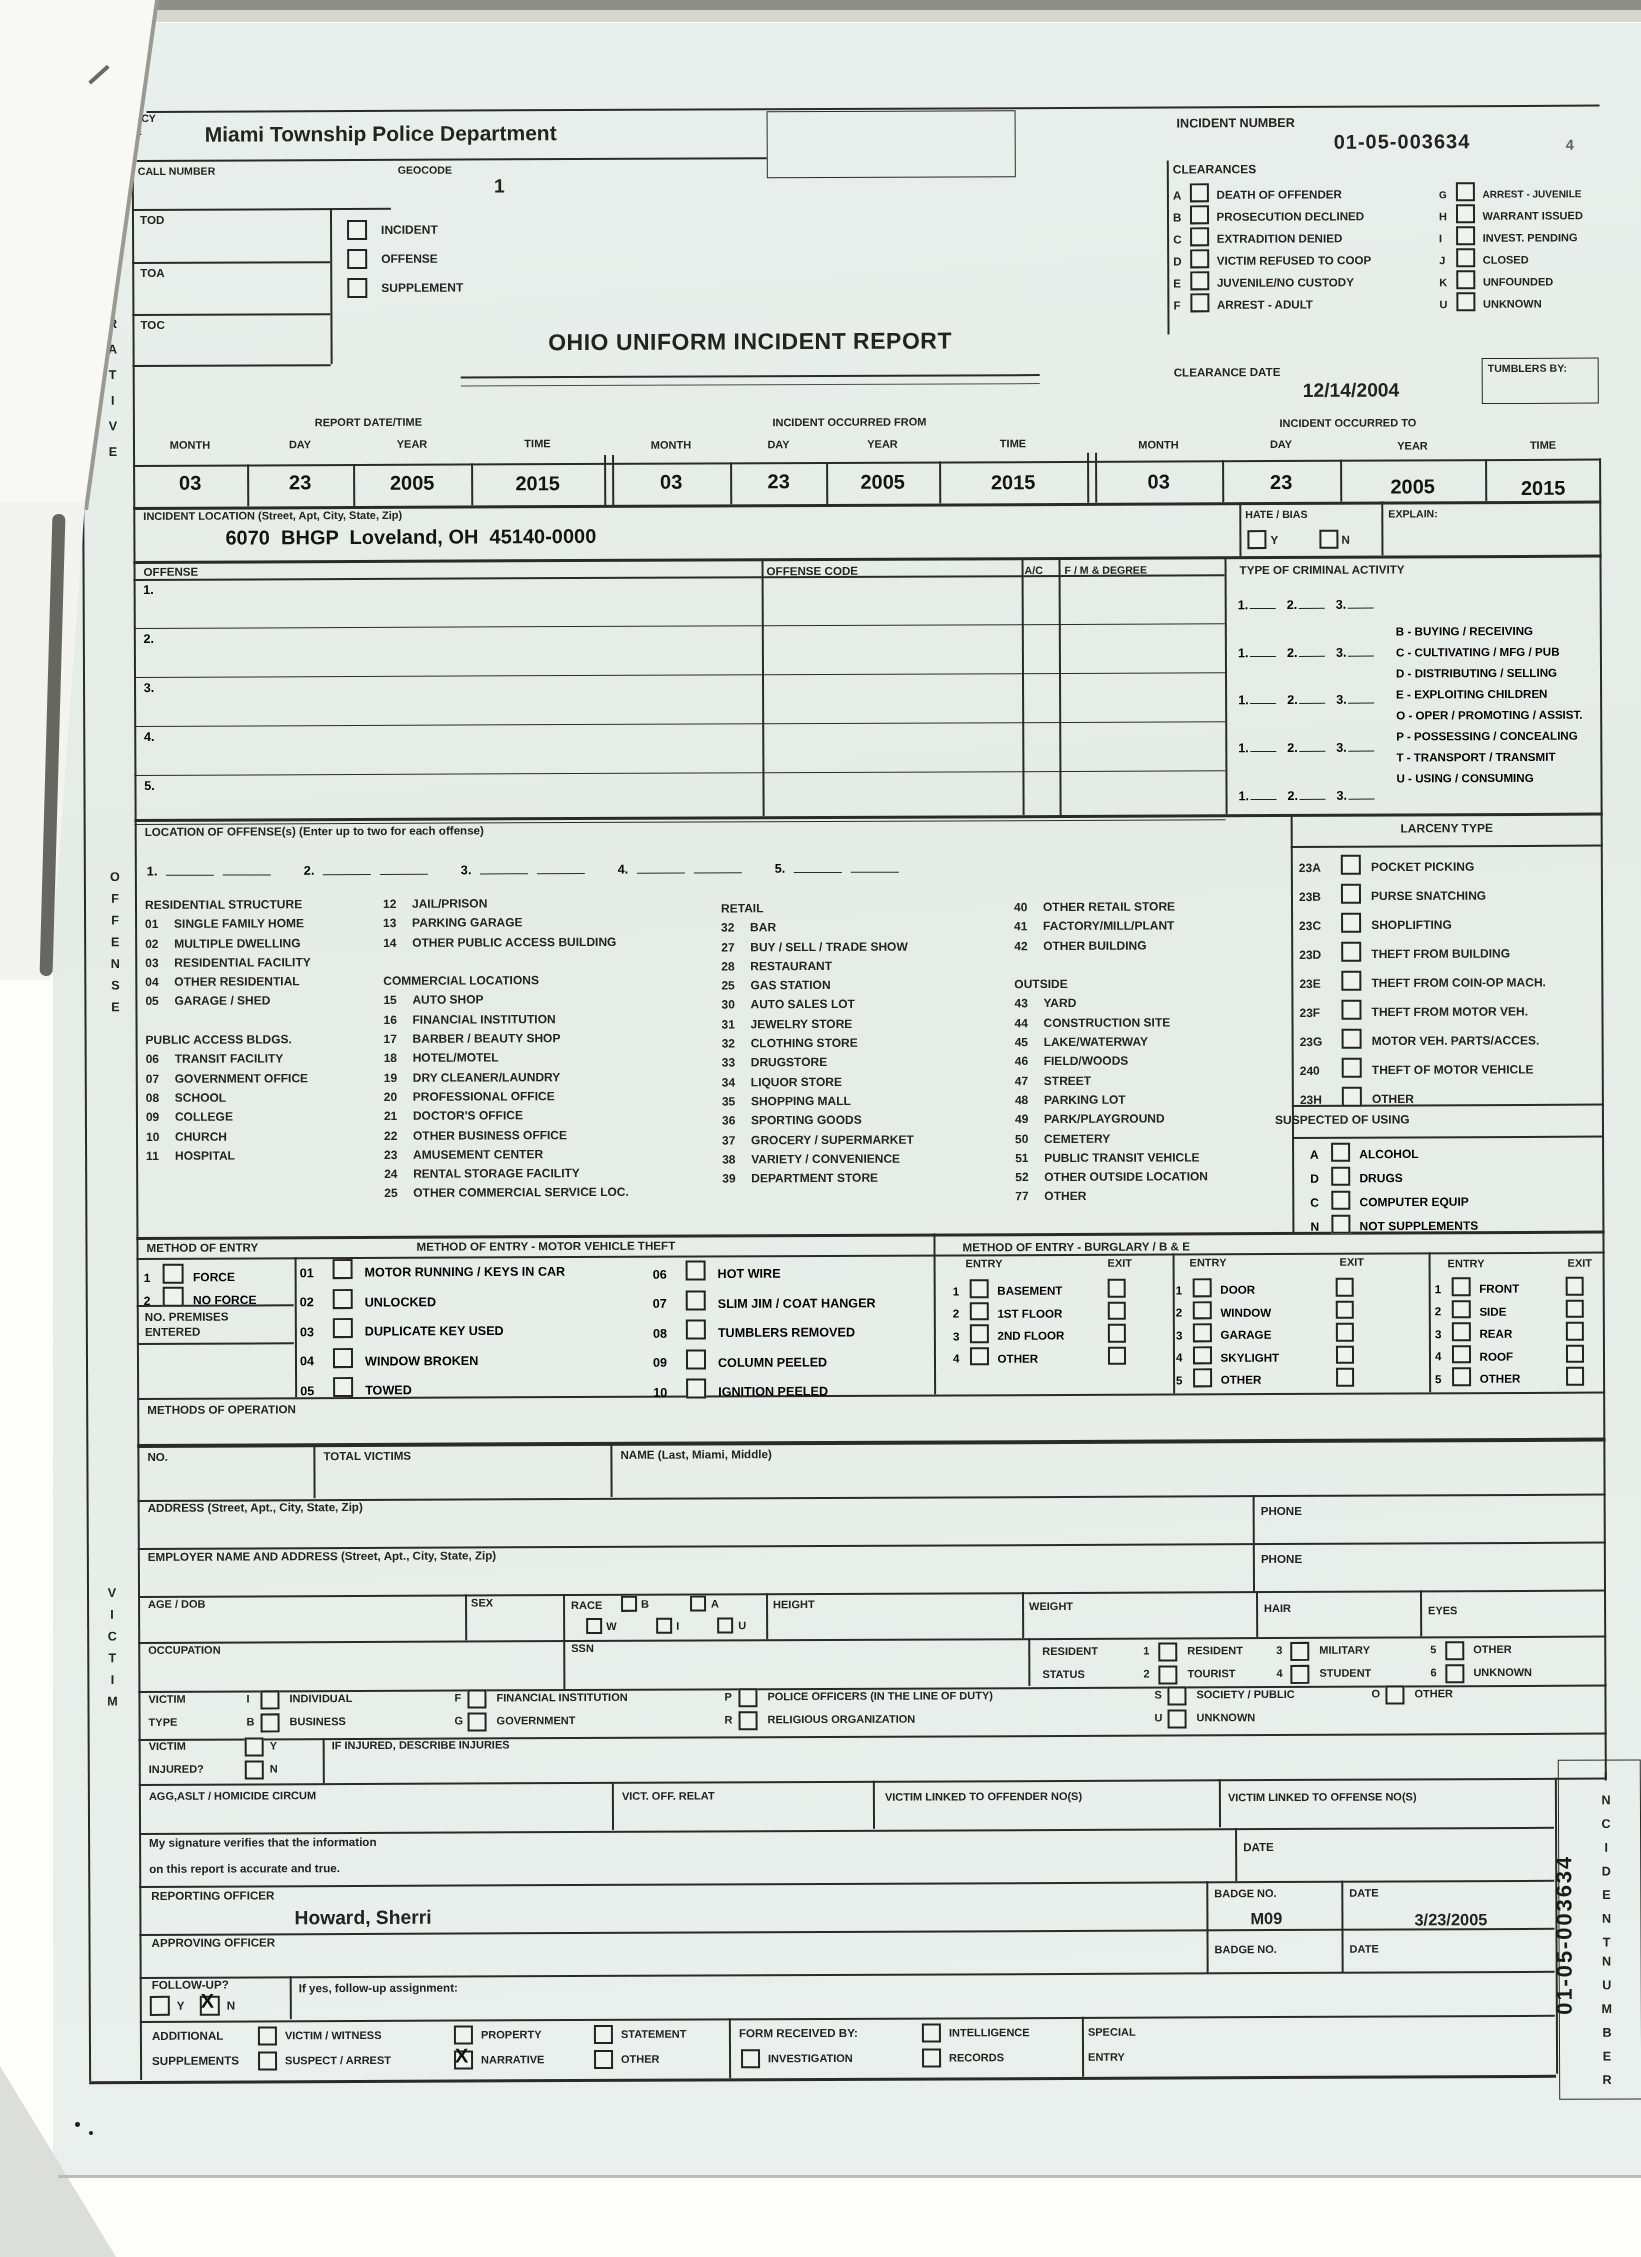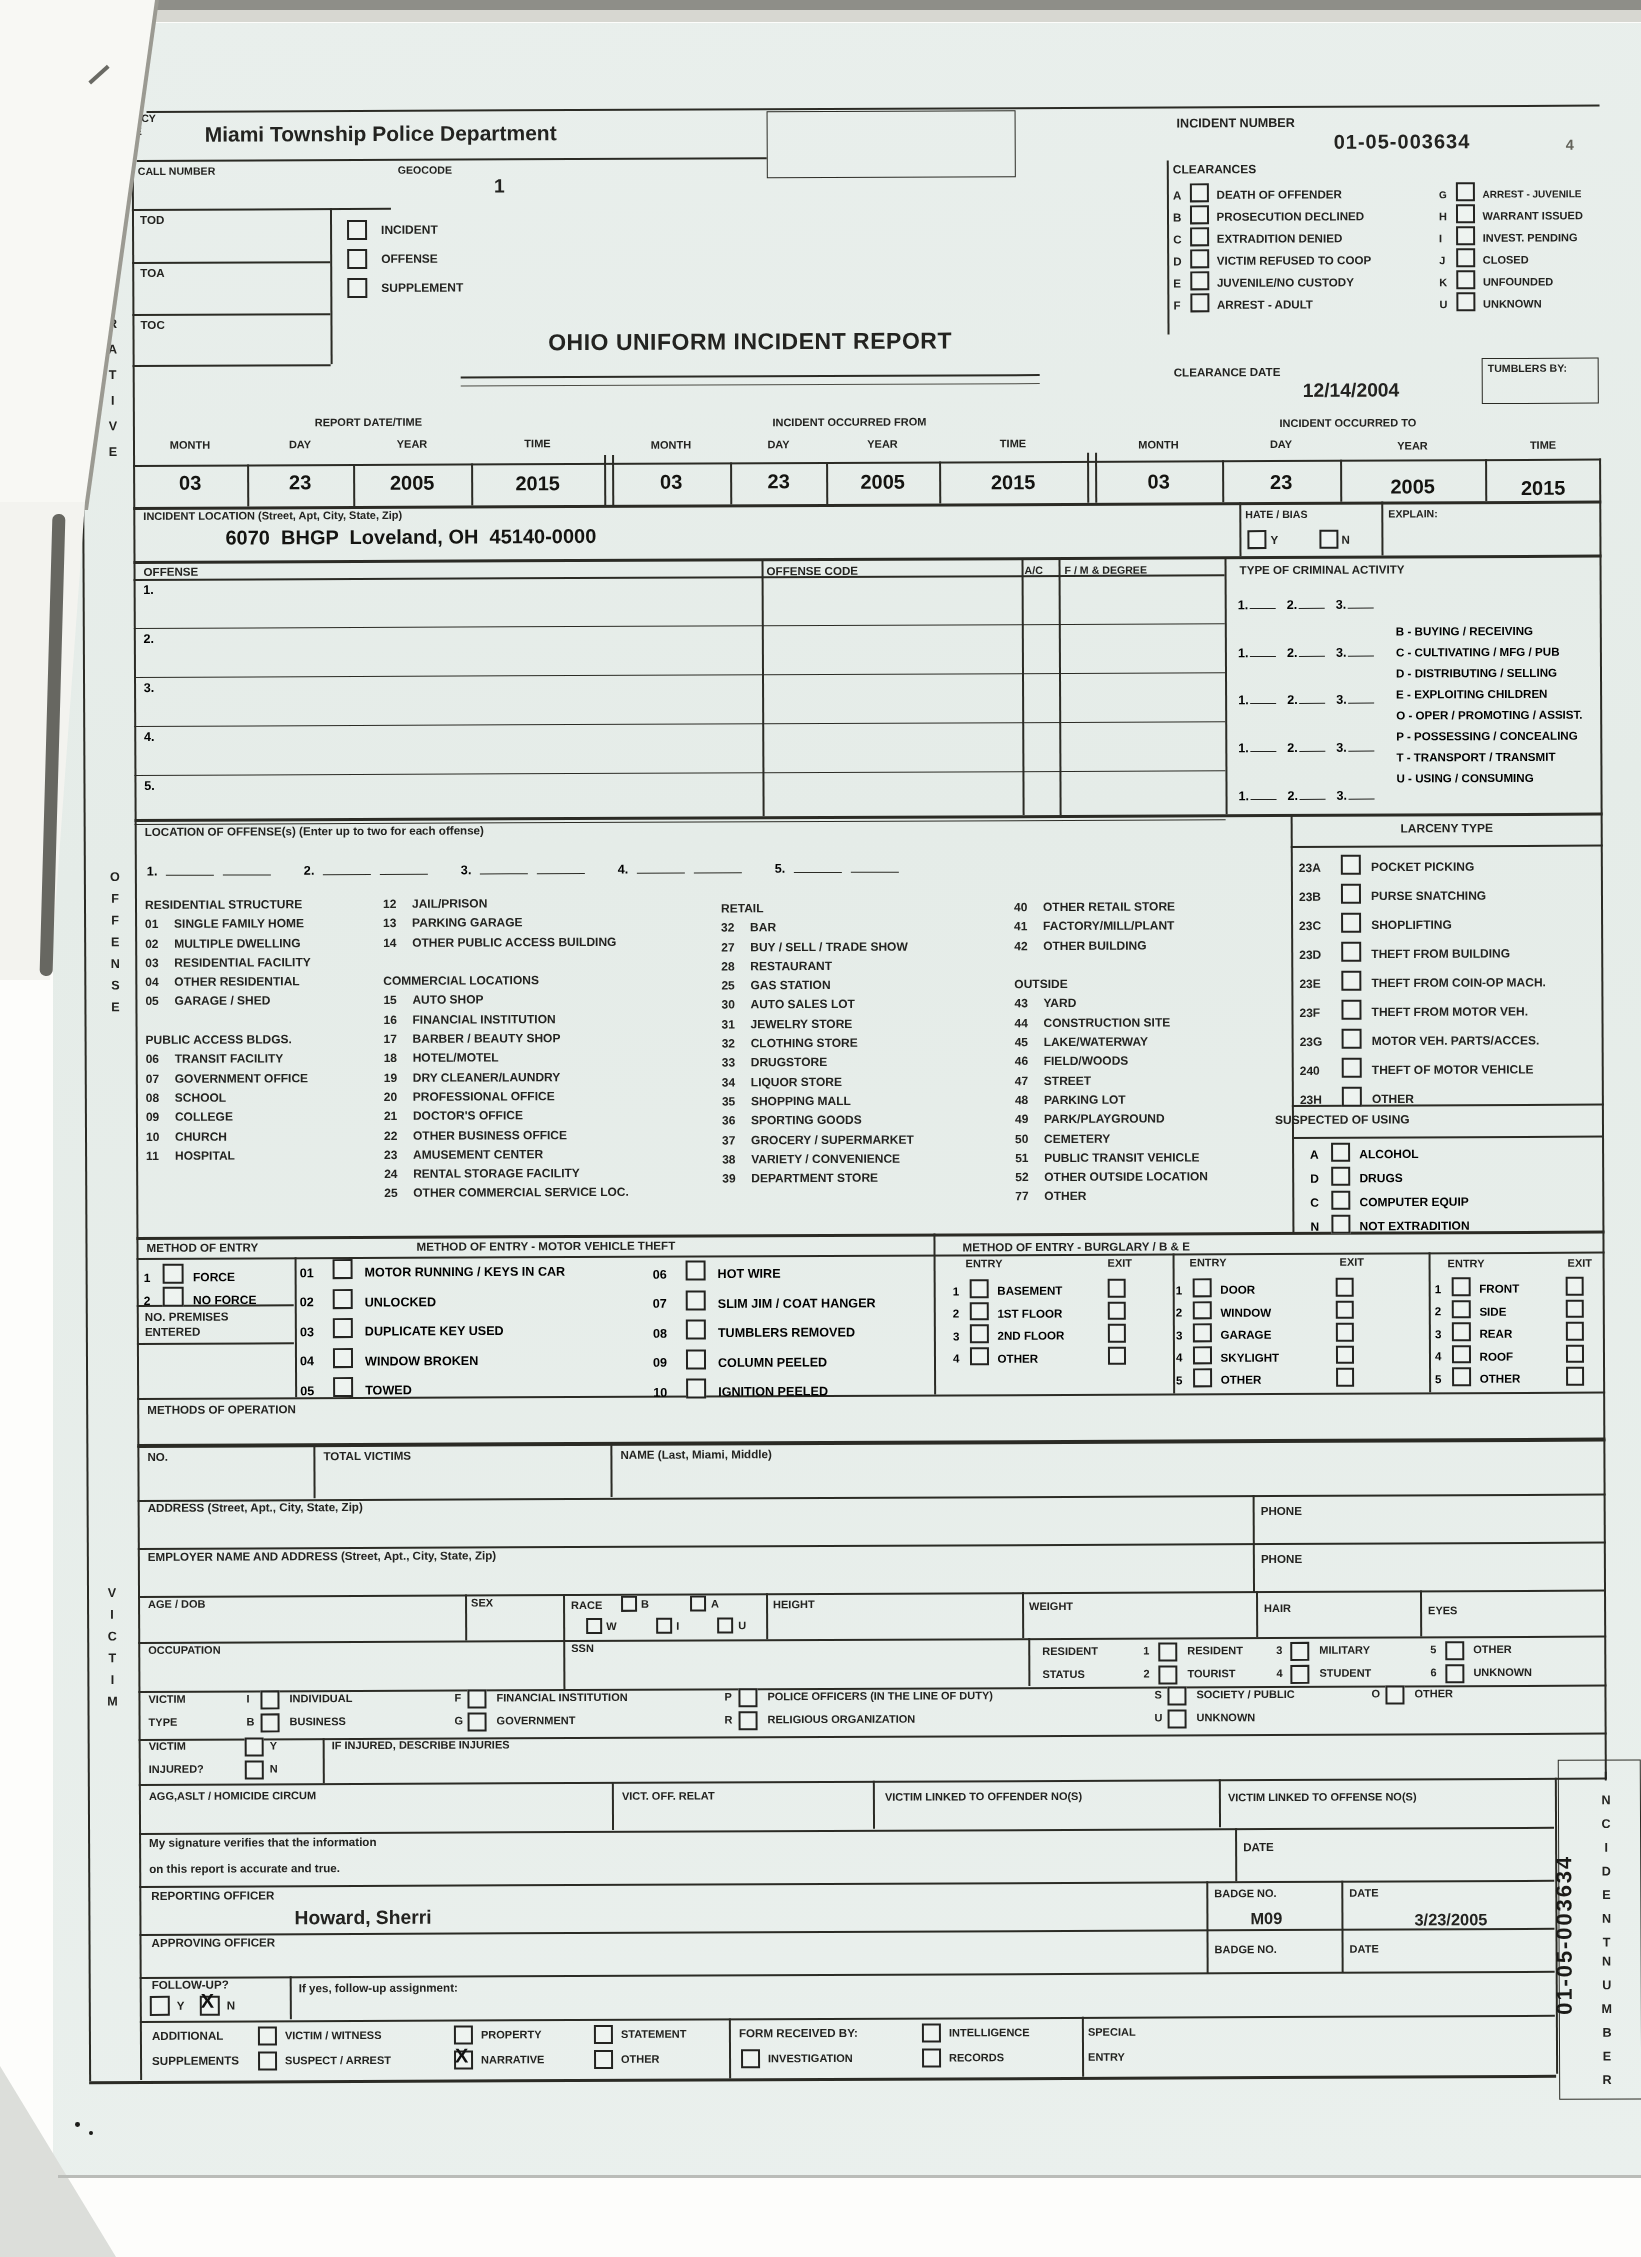--- a/index.html
+++ b/index.html
@@ -477,21 +477,21 @@
 
         <div class="su-row">
           <span class="su-key">D</span><span class="cb"></span><span>DRUGS</span>
         </div>
 
         <div class="su-row">
           <span class="su-key">C</span><span class="cb"></span><span>COMPUTER EQUIP</span>
         </div>
 
         <div class="su-row">
-          <span class="su-key">N</span><span class="cb"></span><span>NOT EXTRADITION</span>
+          <span class="su-key">N</span><span class="cb"></span><span>NOT SUPPLEMENTS</span>
         </div>
       </div>
 
     <div class="lbl s12" style="left:145px;top:1238px">METHOD OF ENTRY</div>
     <div class="lbl s12" style="left:415px;top:1238px">METHOD OF ENTRY - MOTOR VEHICLE THEFT</div>
     <div class="lbl s12" style="left:961px;top:1241px">METHOD OF ENTRY - BURGLARY / B &amp; E</div>
 
     <div style="position:absolute;left:142px;top:1261px">
 
         <div class="fo-row">

